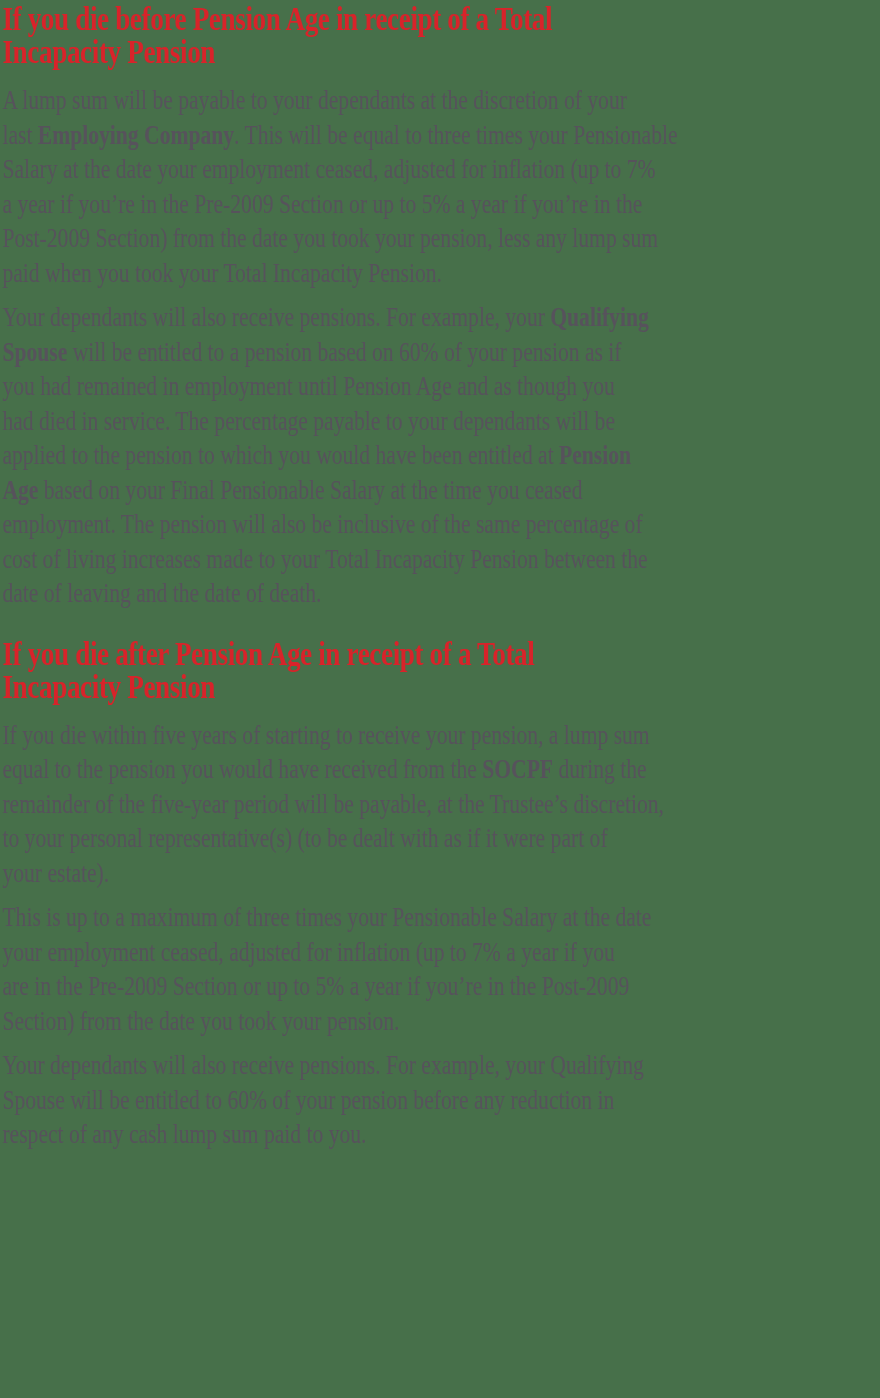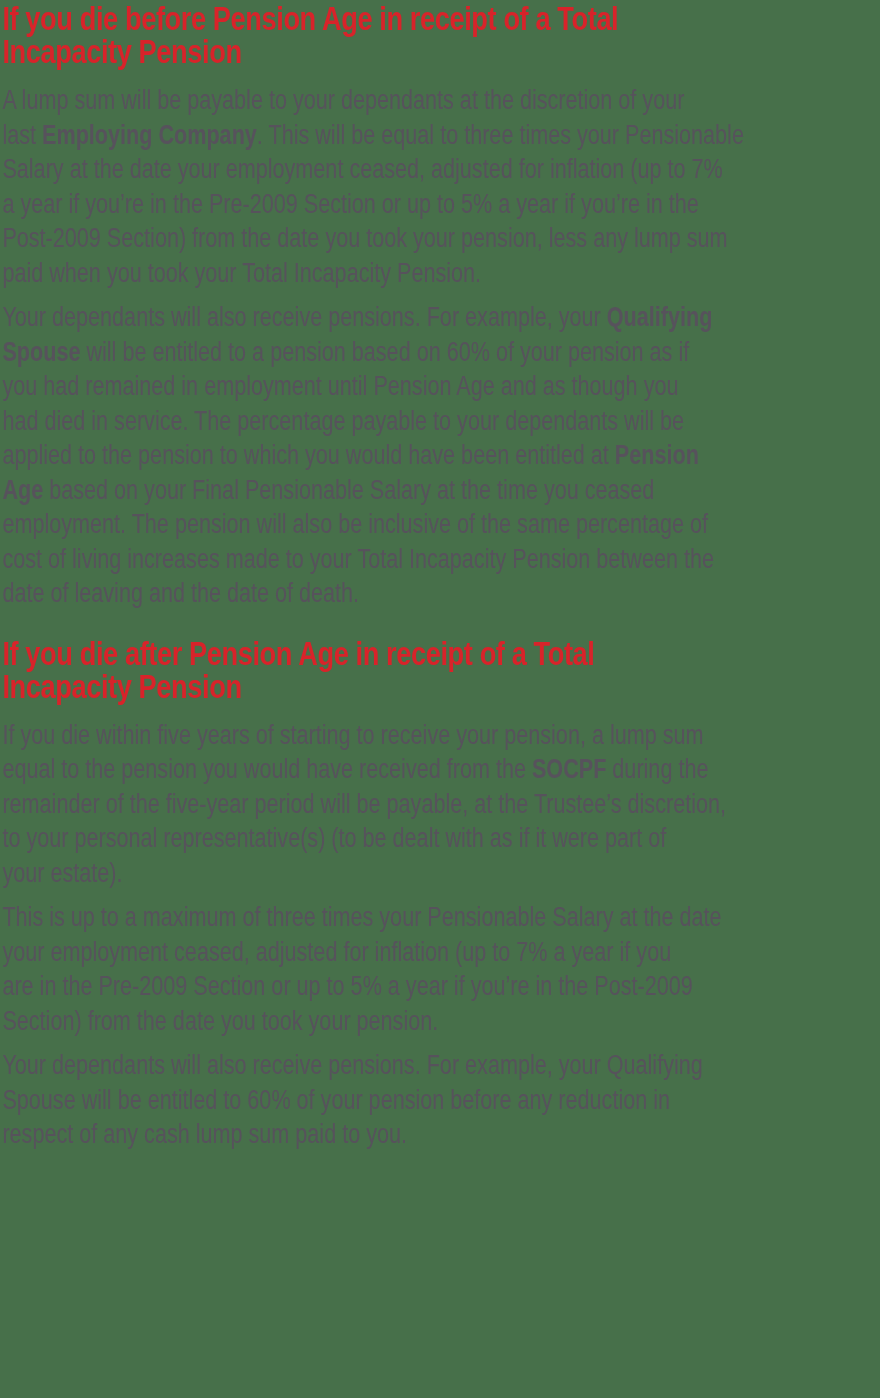--- a/index.html
+++ b/index.html
@@ -2,21 +2,21 @@
 <html><head>
 <meta charset="utf-8">
 <style>
   html, body { margin: 0; padding: 0; }
   .page {
     position: relative;
     width: 880px;
     height: 1398px;
     overflow: hidden;
     background: var(--bg, #47704a);
-    font-family: Liberation Sans, sans-serif;
+    font-family: Liberation Serif, serif;
   }
   .content {
     position: absolute;
     top: 0;
     left: 0;
     width: 1100px;
     box-sizing: border-box;
     padding: 2px 0 0 3px;
     transform: scaleX(0.8);
     transform-origin: 0 0;

